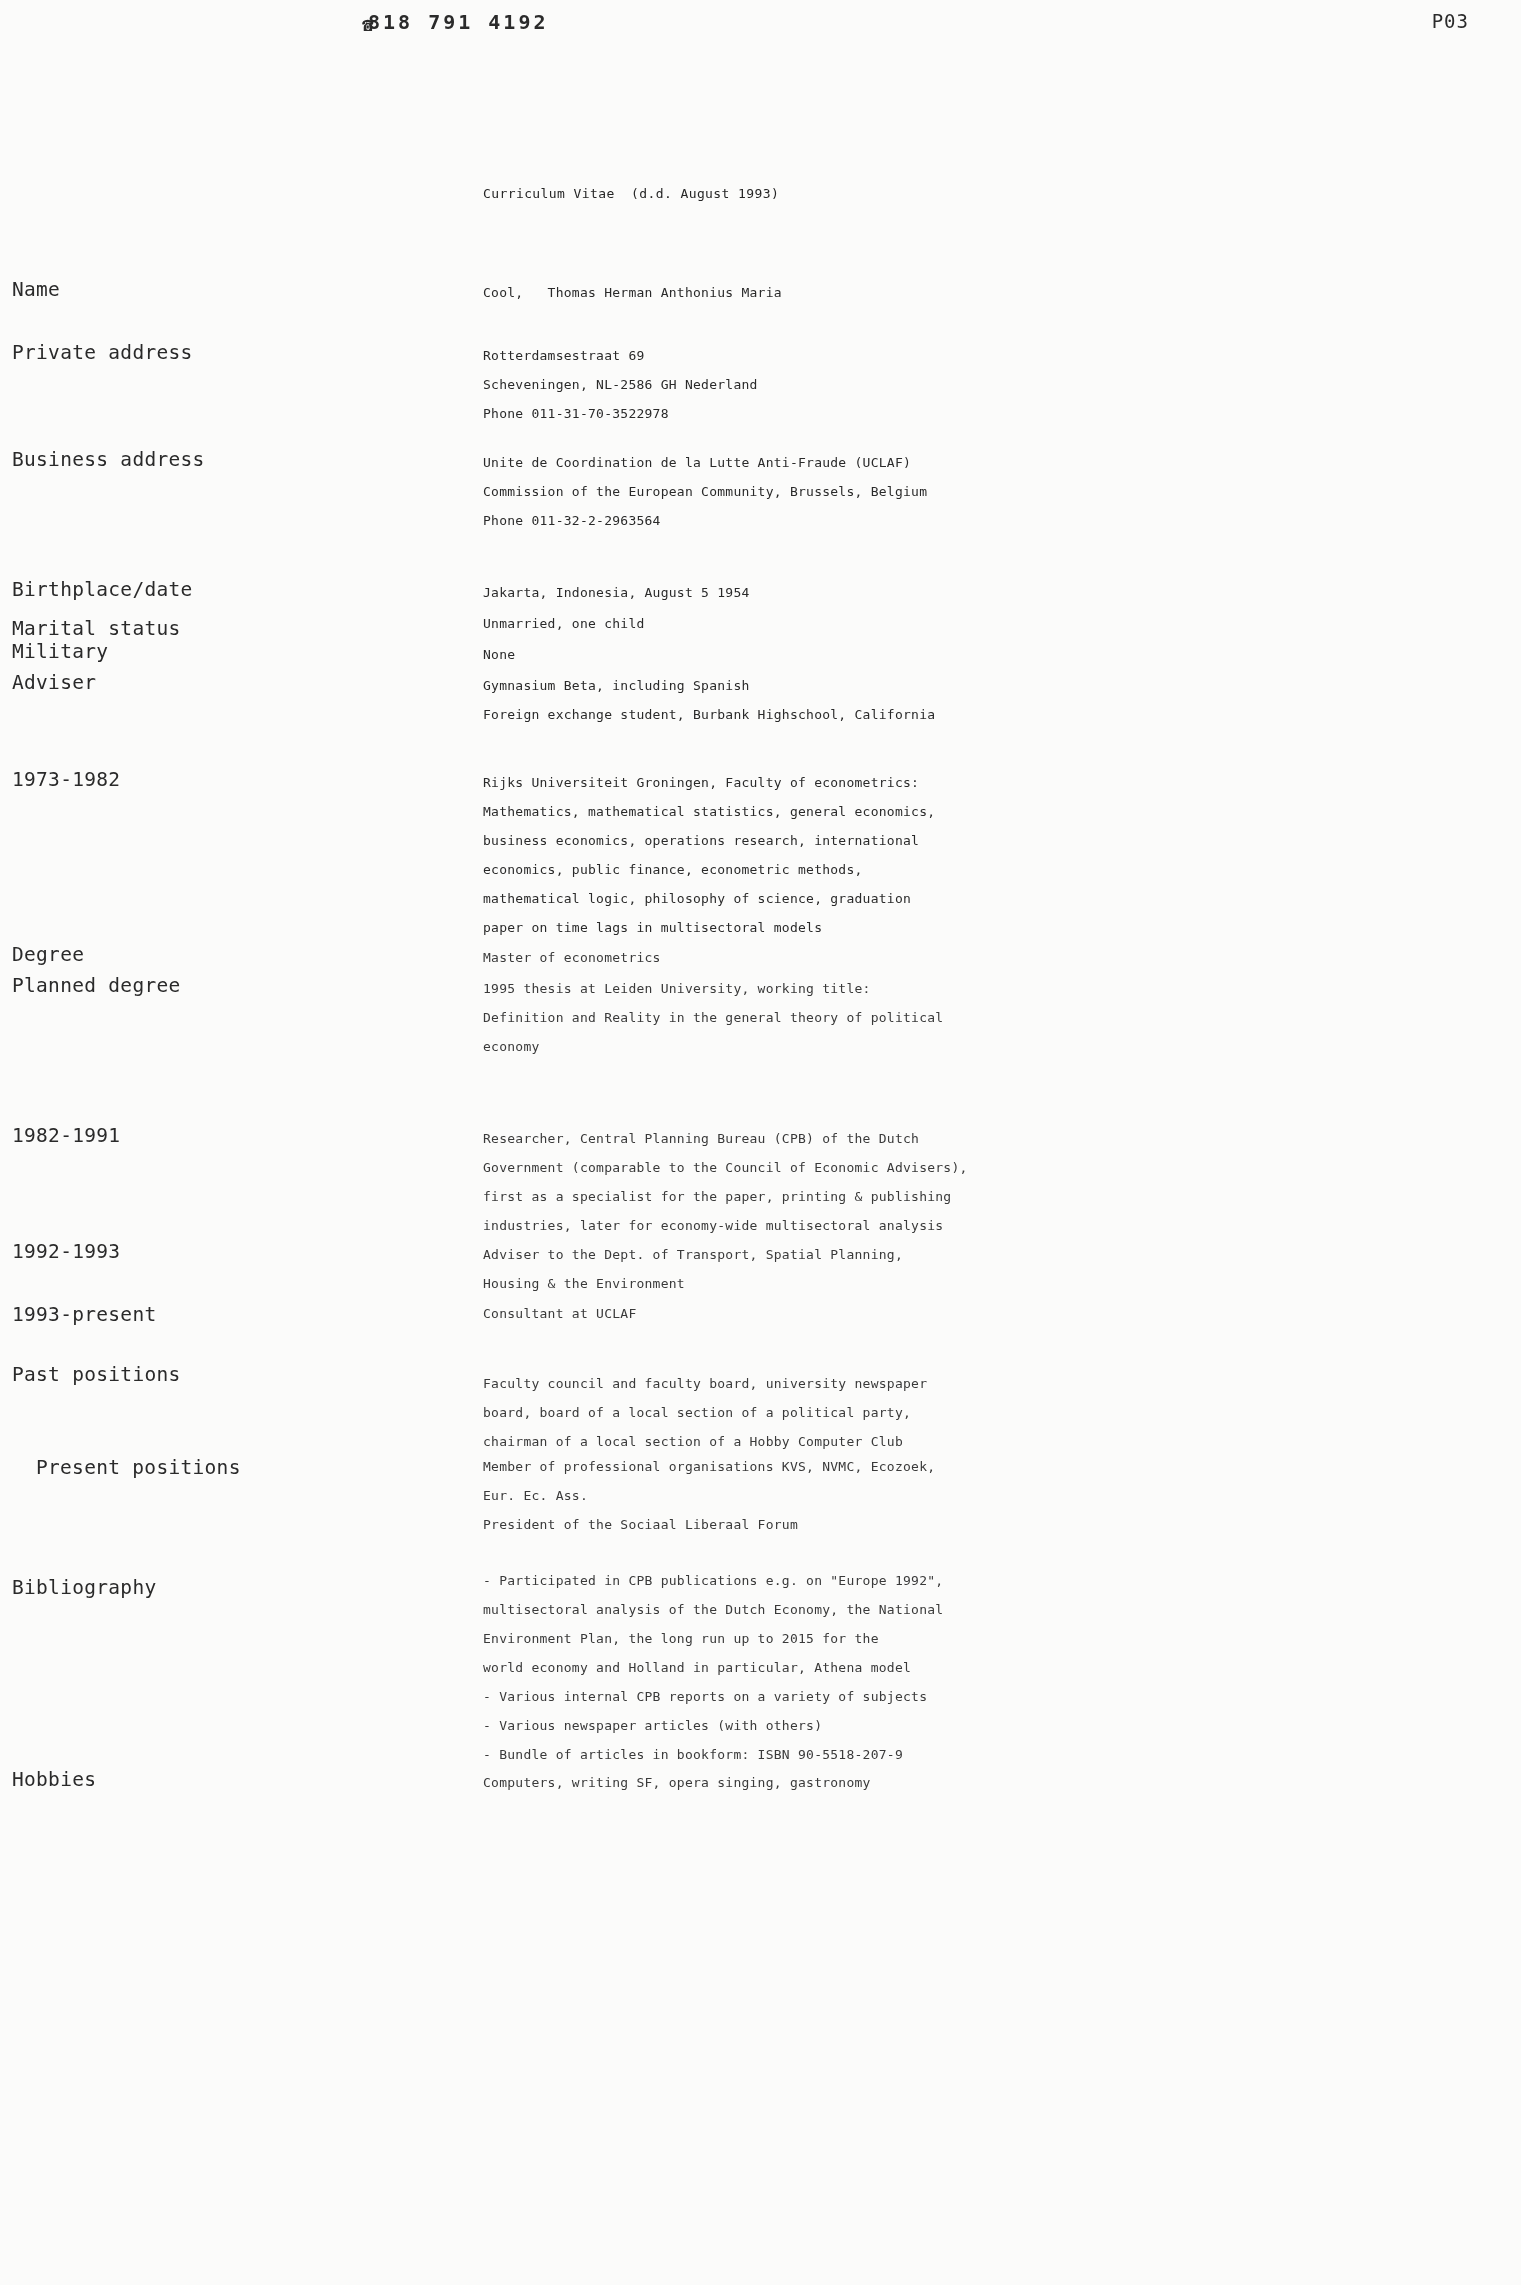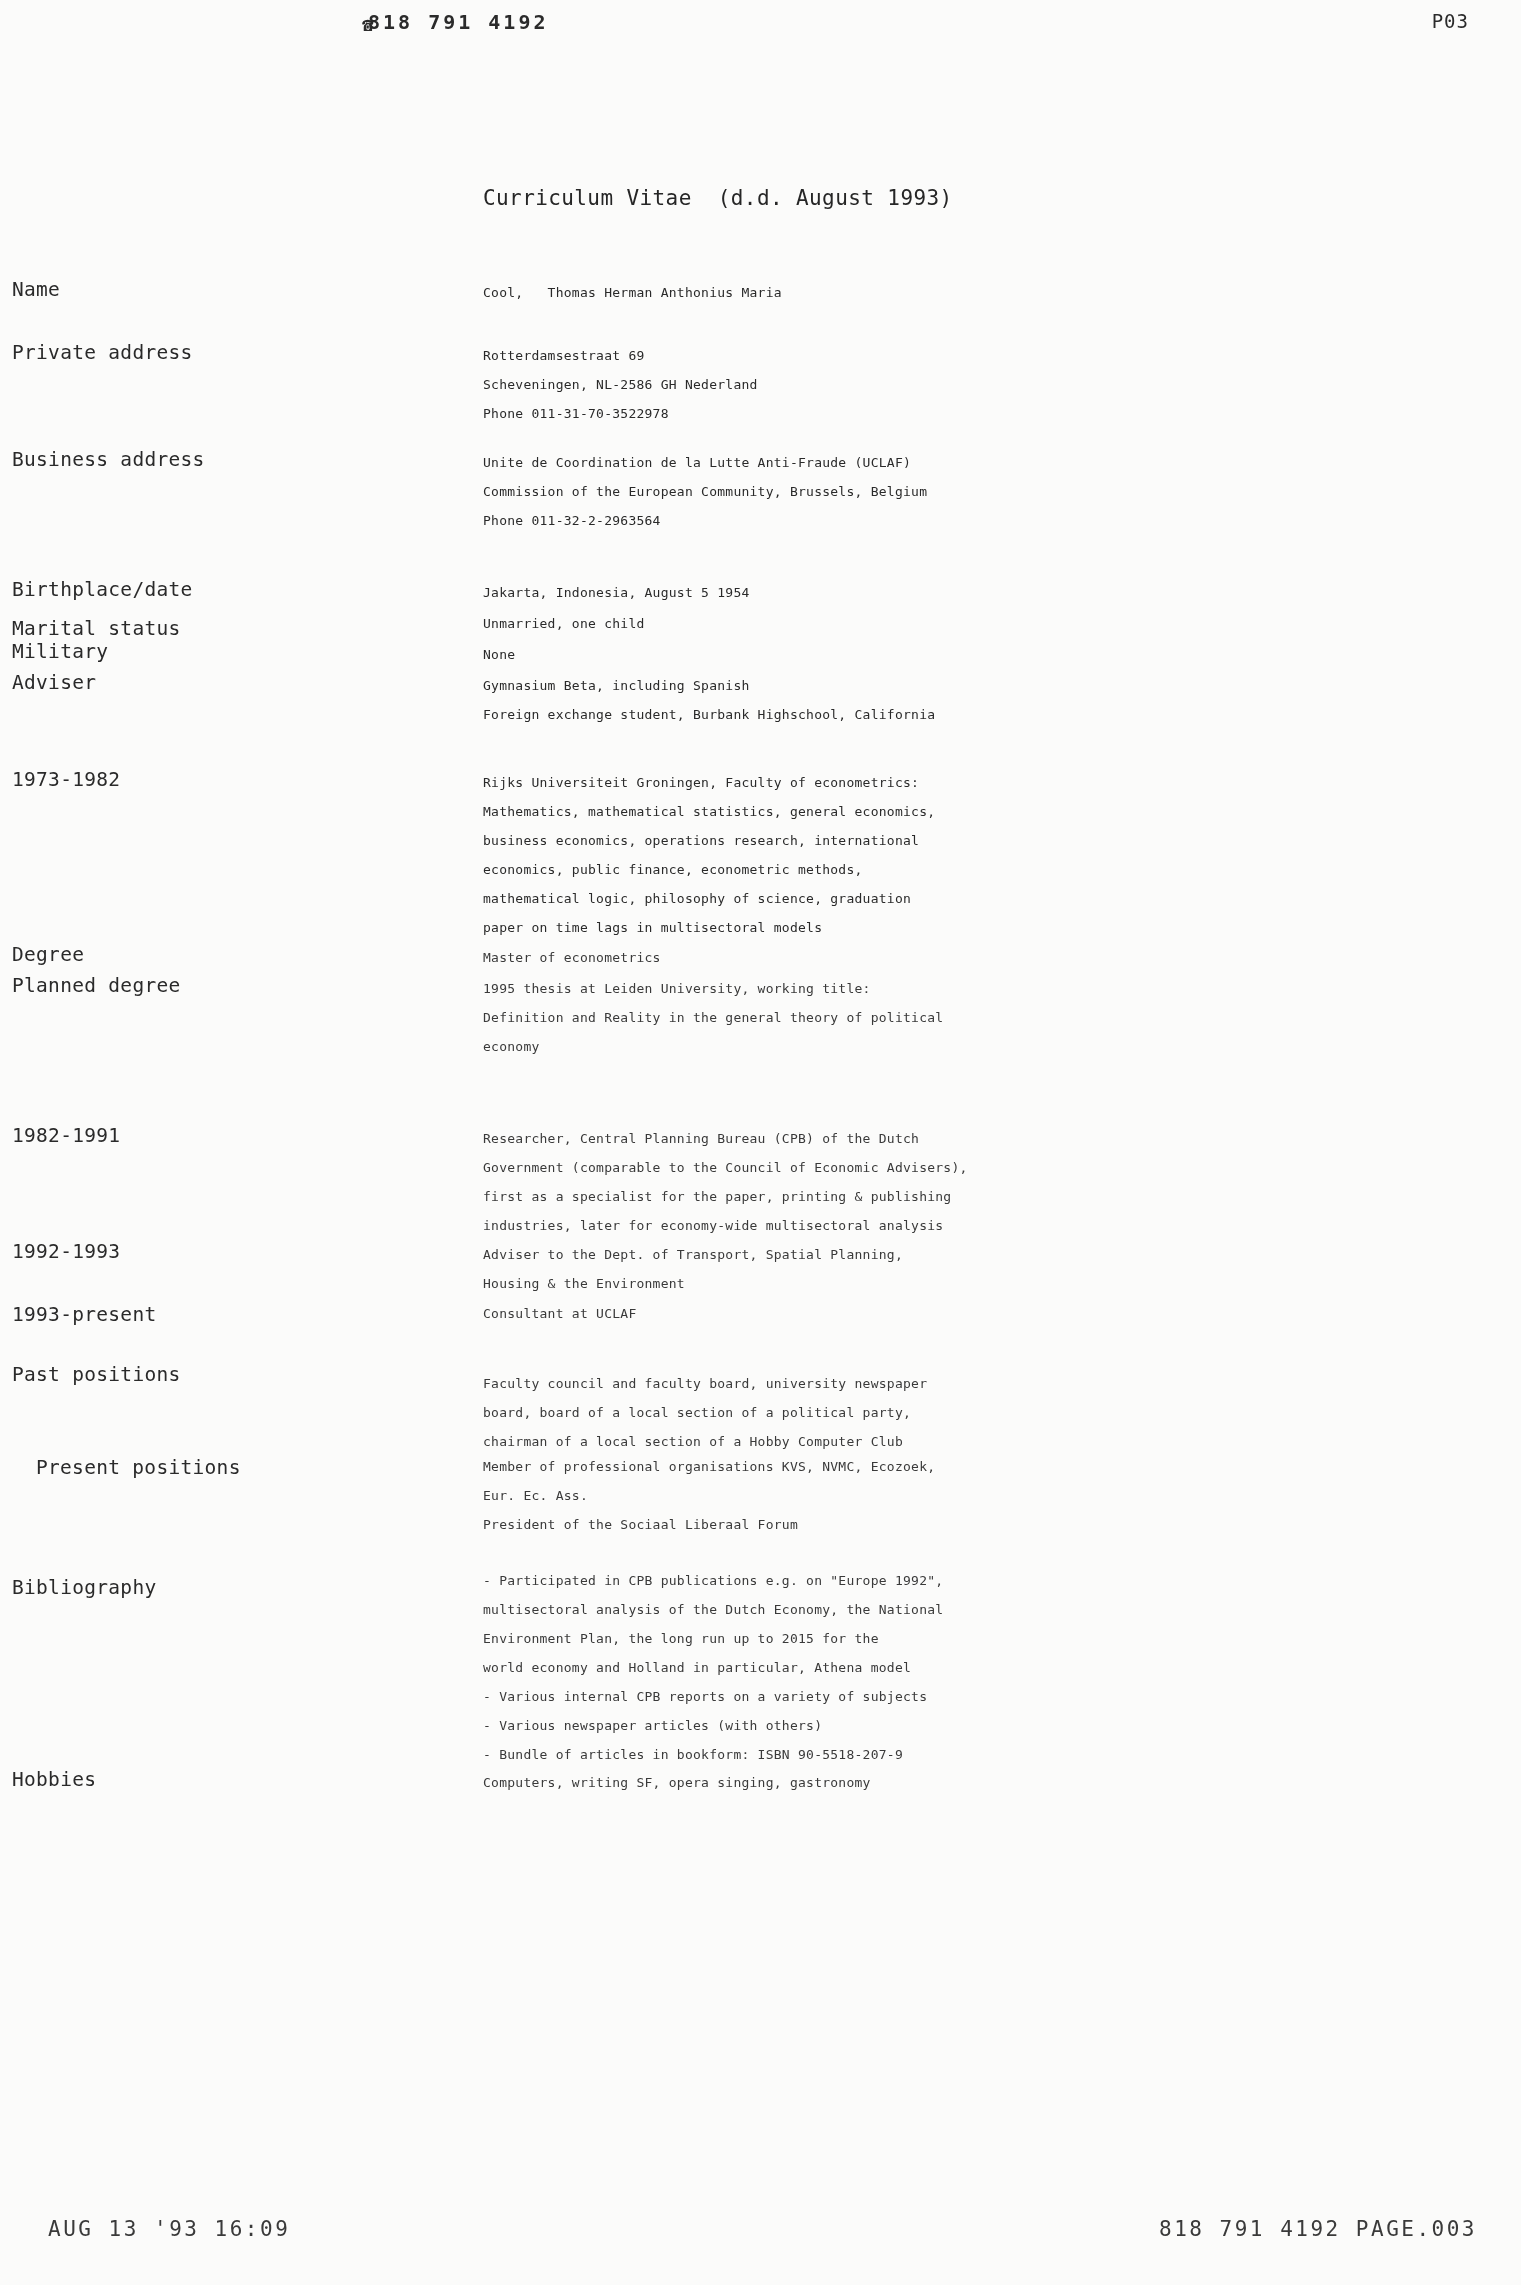--- a/index.html
+++ b/index.html
@@ -62,21 +62,21 @@
   .doc {
     position: absolute;
     left: 0;
     top: 0;
     width: 1521px;
   }
   .title {
     position: absolute;
     left: 483px;
     top: 186px;
-    font-size: 21px;
+    font-size: 13px;
     letter-spacing: 0.4px;
     color: #262626;
     white-space: pre;
   }
 
   .rows {
     position: absolute;
     left: 0;
     top: 278px;
     width: 1521px;
@@ -236,18 +236,14 @@
 - Various newspaper articles (with others)
 - Bundle of articles in bookform: ISBN 90-5518-207-9</div>
         </div>
         <div class="row">
           <div class="label" style="top: 1490px;">Hobbies</div>
           <div class="value faded" style="top: 1490px;">Computers, writing SF, opera singing, gastronomy</div>
         </div>
       </div>
   </div>
 
-  <div class="fax-footer">
-    <span class="fax-footer-left">AUG 13 '93 16:09</span>
-    <span class="fax-footer-right">818 791 4192   PAGE.003</span>
-  </div>
 
 </div>
 
 </body></html>

